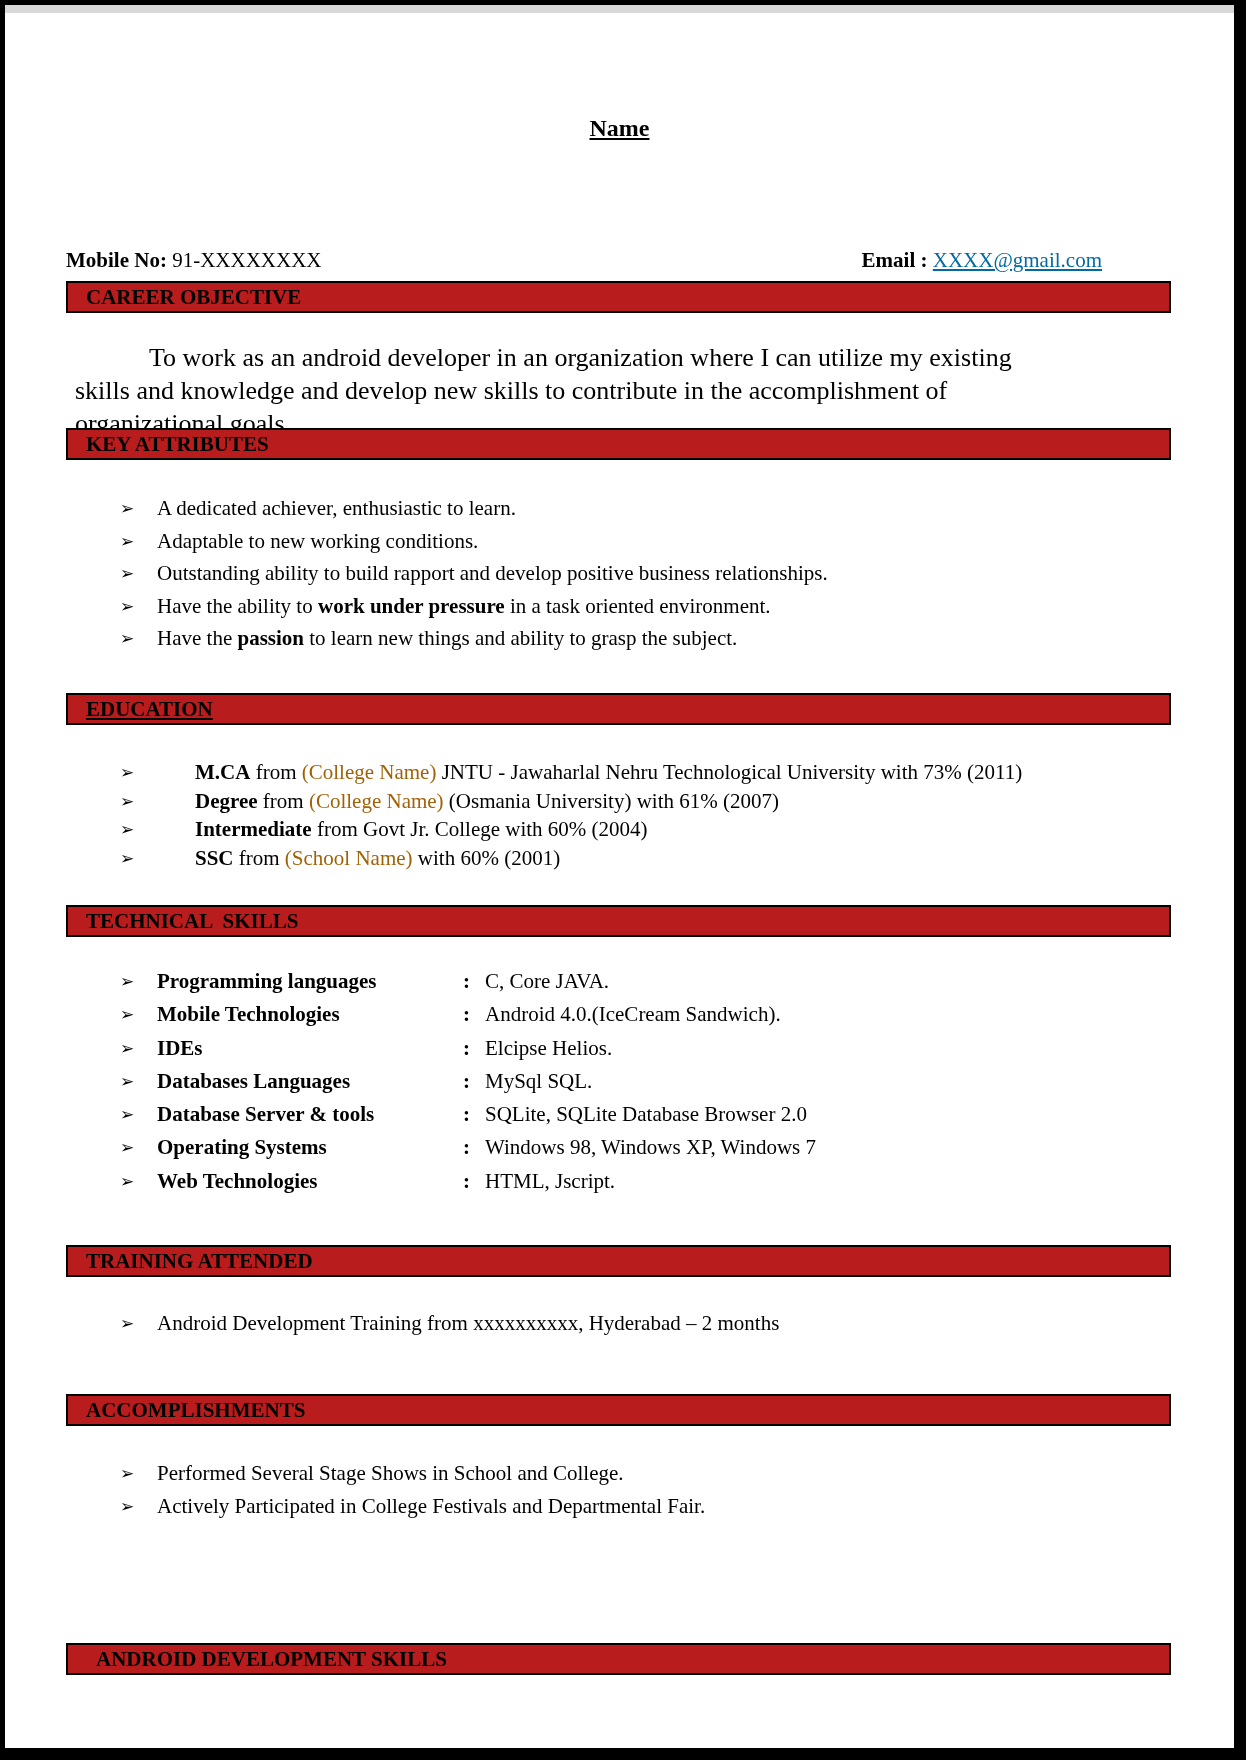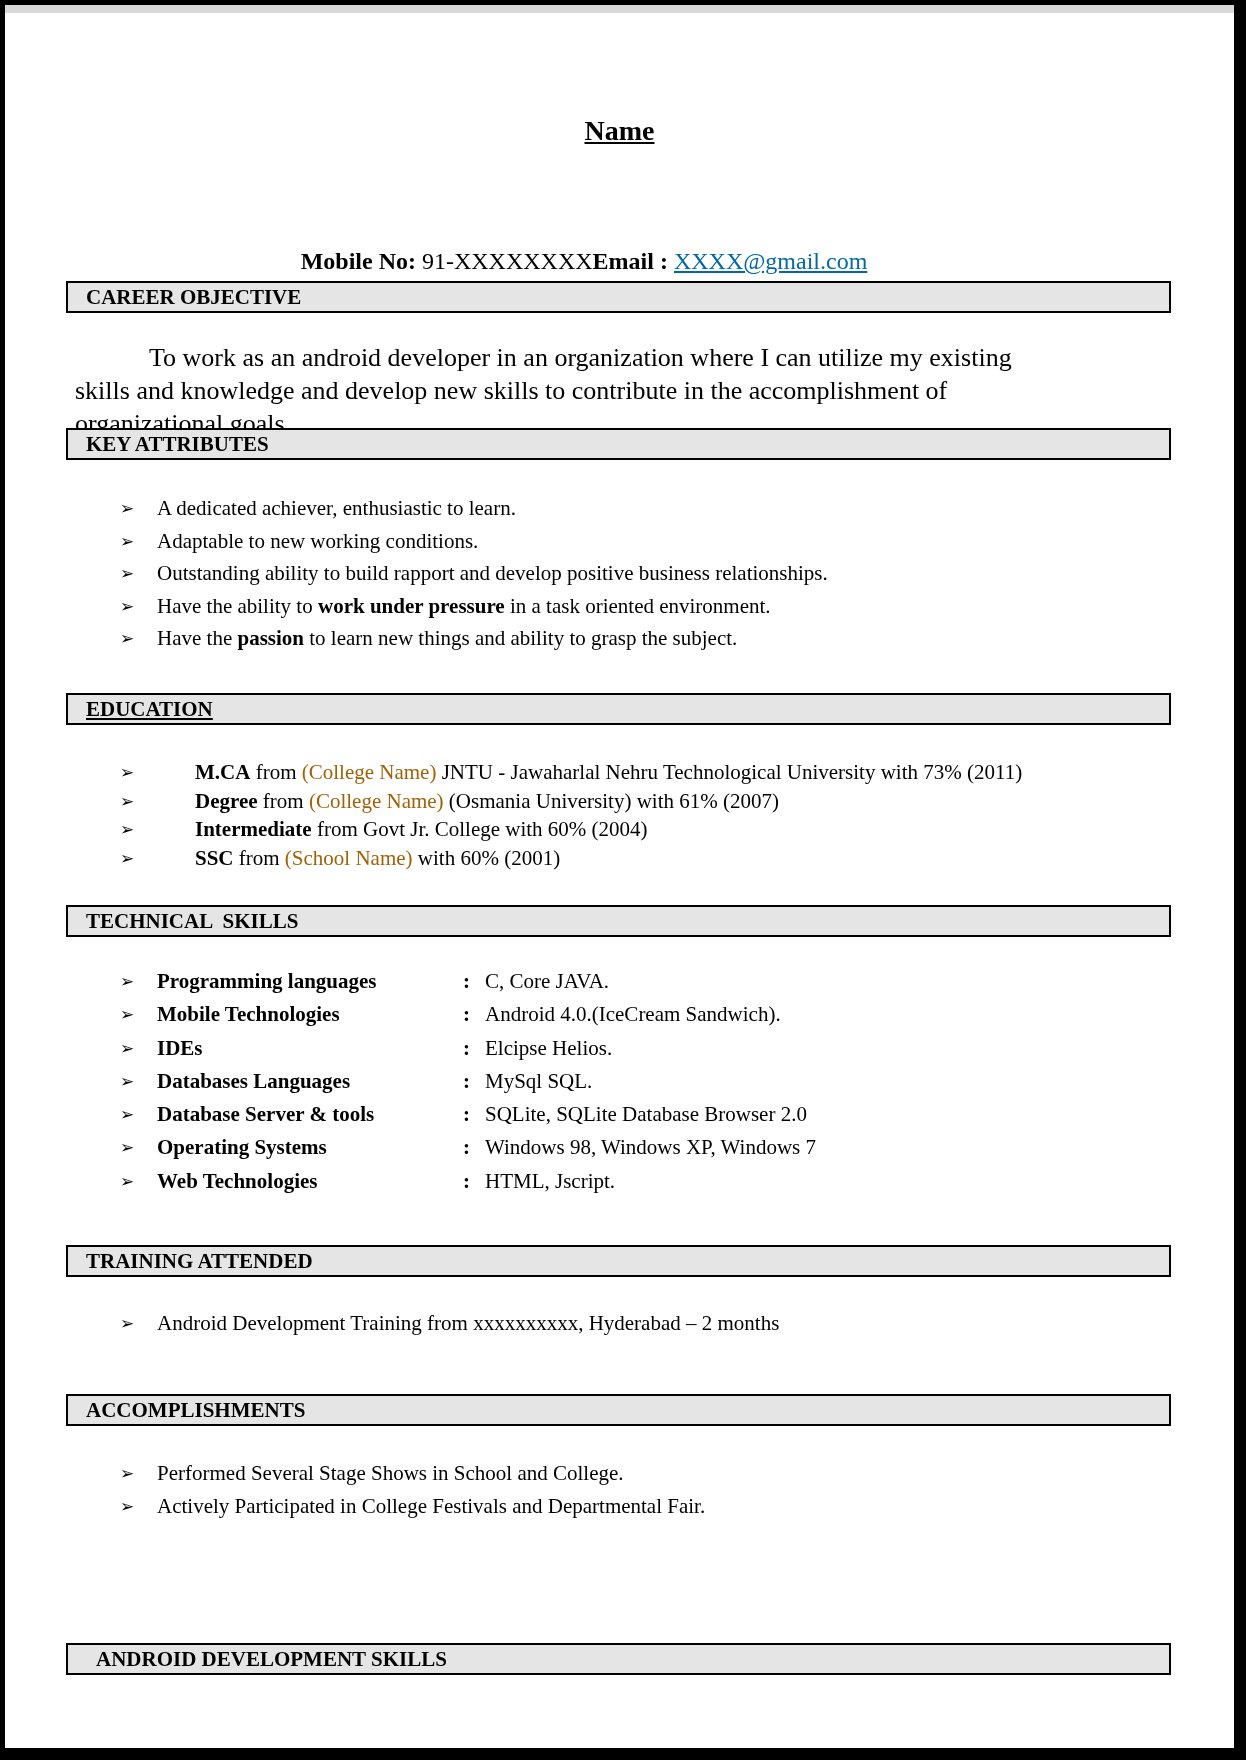--- a/index.html
+++ b/index.html
@@ -15,33 +15,33 @@
     position:absolute; left:5px; top:5px; width:1229px; height:1743px;
     background:#fff;
   }
   .top-gray-strip {
     position:absolute; left:0; top:0; right:0; height:8px;
     background:#d9d9d9;
   }
   .doc-title {
     position:absolute; top:110px; left:0; right:0;
     text-align:center;
-    font-size:28px; font-weight:bold;
+    font-size:24px; font-weight:bold;
     text-decoration:underline;
   }
   .contact-row {
     position:absolute; top:243px; left:61px; right:132px;
-    display:flex; justify-content:center;
-    font-size:24px;
+    display:flex; justify-content:space-between;
+    font-size:21px;
   }
   .contact-row b { font-weight:bold; }
   .email-link { color:#0369a1; text-decoration:underline; }
   .section-bar {
     position:absolute; left:61px; right:63px; height:28px;
-    background:#e5e5e5;
+    background:#b91c1c;
     border:2px solid #000;
     display:flex; align-items:center;
     padding-left:18px;
     font-size:21px; font-weight:bold;
     white-space:pre;
   }
   .bar-career        { top:276px; }
   .bar-keyattrs      { top:423px; }
   .bar-education     { top:688px;text-decoration:underline; }
   .bar-techskills    { top:900px; }

